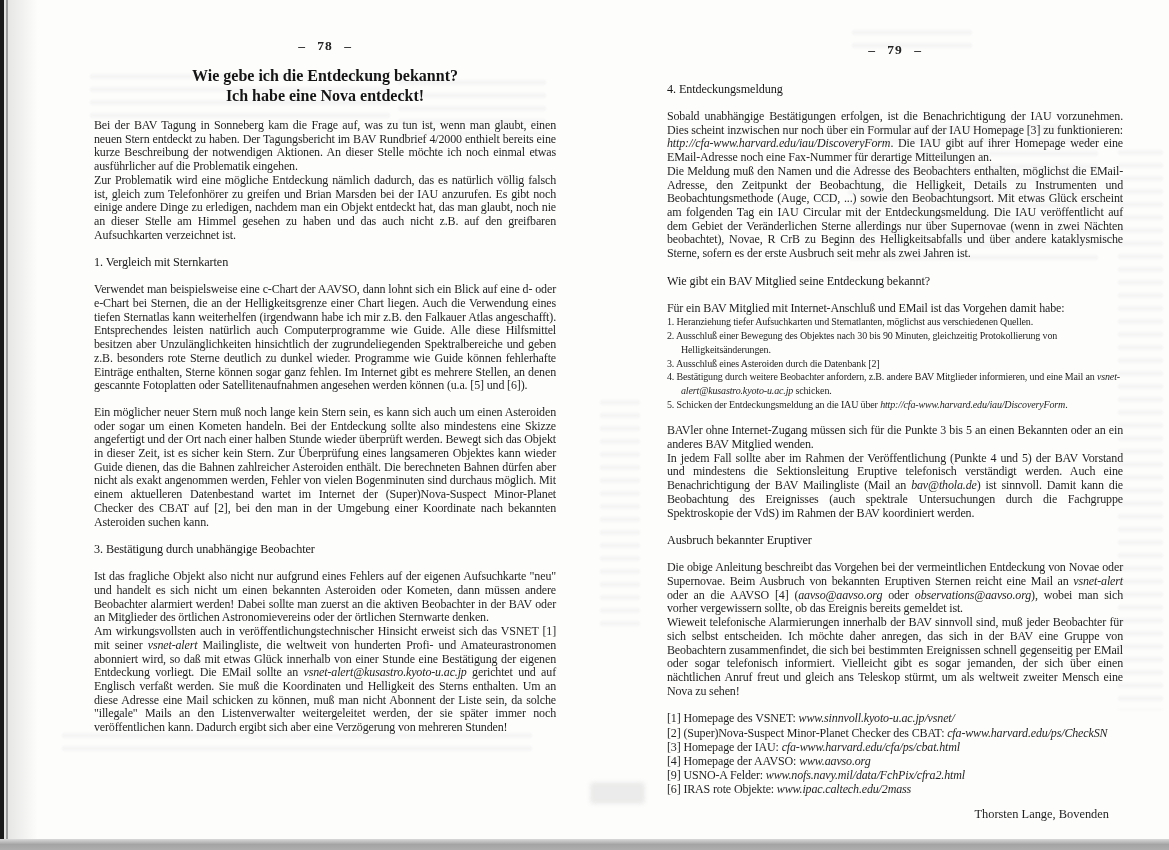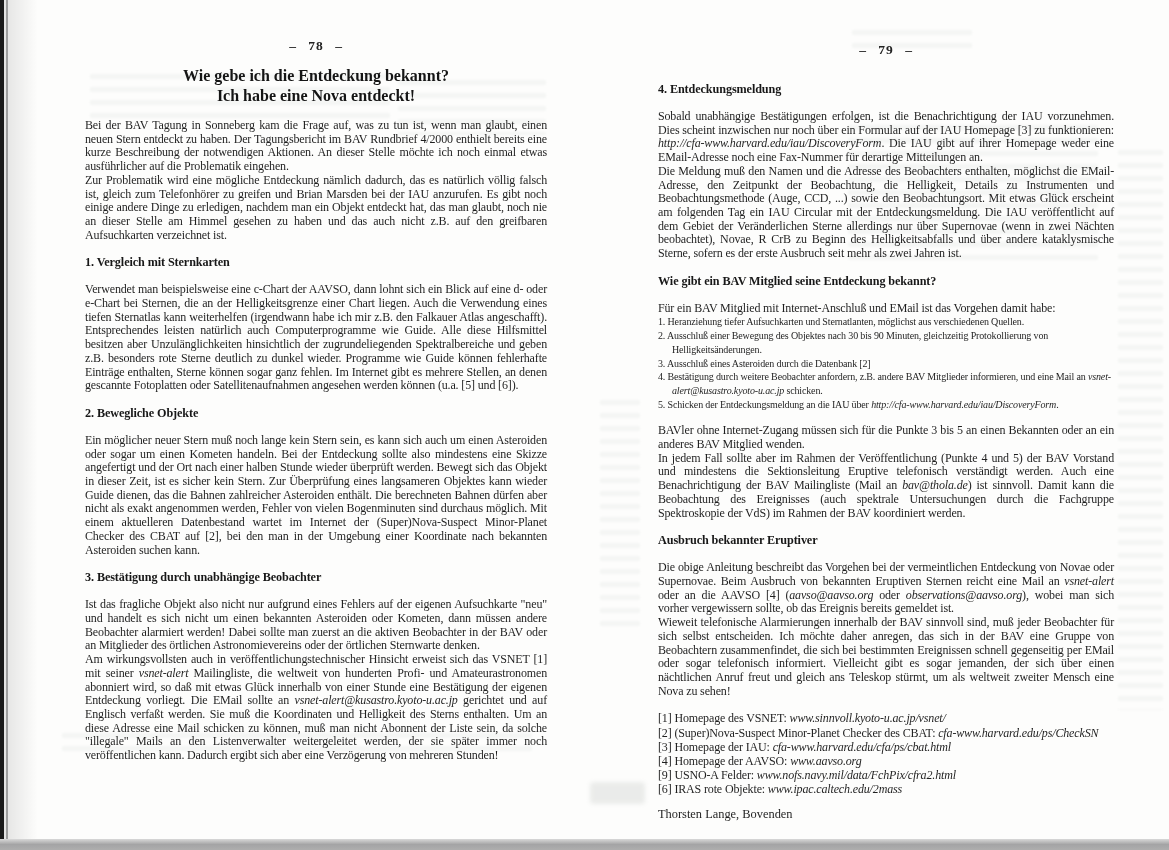--- a/index.html
+++ b/index.html
@@ -2,51 +2,51 @@
 <html><head>
 <meta charset="utf-8">
 <style>
   html,body{margin:0;padding:0;}
   body{
     width:1169px;height:850px;position:relative;overflow:hidden;
     background:#fdfdfc;
     font-family:"Liberation Serif","DejaVu Serif",serif;
     color:#1f1f1f;
   }
-  .page{position:absolute;top:0;}
+  .page{position:absolute;top:0;margin-left:9px;}
   .page-left{left:85px;top:38px;width:462px;}
   .page-right{left:658px;top:42px;width:456px;}
   .pnum{
     text-align:center;font-size:13.5px;font-weight:600;
     letter-spacing:1px;word-spacing:7px;color:#232323;
   }
   .title{
     text-align:center;font-weight:bold;font-size:16px;line-height:20px;
     margin-top:12px;color:#151515;
   }
   p{margin:0;}
   .body{
     font-size:12px;line-height:13.7px;letter-spacing:-0.15px;
     text-align:justify;
   }
   .head{
-    font-size:12.2px;font-weight:bold;letter-spacing:-0.1px;color:#181818;
+    font-size:12.2px;font-weight:normal;letter-spacing:-0.1px;color:#181818;
   }
   .mt{margin-top:13px;}
   .mt2{margin-top:24px;}
   .it{font-style:italic;}
   .step{
     font-size:10px;line-height:13.7px;letter-spacing:-0.15px;
     text-align:left;padding-left:14px;text-indent:-14px;
   }
   .ref{
     font-size:12px;line-height:14.2px;letter-spacing:-0.15px;text-align:left;
   }
   .sig{
-    font-size:12.4px;padding-right:14px;margin-top:10px;
+    font-size:12.4px;text-align:right;padding-right:14px;margin-top:10px;
   }
   
   .spine-black{position:absolute;left:0;top:0;width:4px;height:100%;background:#1a1a1a;}
   .spine-line{position:absolute;left:6px;top:0;width:2px;height:100%;background:rgba(110,110,110,.55);}
   .spine-shadow{position:absolute;left:4px;top:0;width:34px;height:100%;
     background:linear-gradient(90deg,rgba(0,0,0,.10),rgba(0,0,0,0));}
   .bottom-bar{position:absolute;left:0;bottom:0;width:100%;height:11px;
     background:linear-gradient(180deg,#d9d9d9 0%,#a4a4a5 50%,#aeaeae 100%);}
   .bleed{
     position:absolute;opacity:.08;filter:blur(1.2px);pointer-events:none;
@@ -79,21 +79,20 @@
   <div class="title">
     <div>Wie gebe ich die Entdeckung bekannt?</div>
     <div>Ich habe eine Nova entdeckt!</div>
   </div>
   <p class="body mt"><span>Bei der BAV Tagung in Sonneberg kam die Frage auf, was zu tun ist, wenn man glaubt, einen neuen Stern entdeckt zu haben. Der Tagungsbericht im BAV Rundbrief 4/2000 enthielt bereits eine kurze Beschreibung der notwendigen Aktionen. An dieser Stelle möchte ich noch einmal etwas ausführlicher auf die Problematik eingehen.</span></p>
   <p class="body"><span>Zur Problematik wird eine mögliche Entdeckung nämlich dadurch, das es natürlich völlig falsch ist, gleich zum Telefonhörer zu greifen und Brian Marsden bei der IAU anzurufen. Es gibt noch einige andere Dinge zu erledigen, nachdem man ein Objekt entdeckt hat, das man glaubt, noch nie an dieser Stelle am Himmel gesehen zu haben und das auch nicht z.B. auf den greifbaren Aufsuchkarten verzeichnet ist.</span></p>
 
   <p class="head mt">1. Vergleich mit Sternkarten</p>
   <p class="body mt"><span>Verwendet man beispielsweise eine c-Chart der AAVSO, dann lohnt sich ein Blick auf eine d- oder e-Chart bei Sternen, die an der Helligkeitsgrenze einer Chart liegen. Auch die Verwendung eines tiefen Sternatlas kann weiterhelfen (irgendwann habe ich mir z.B. den Falkauer Atlas angeschafft). Entsprechendes leisten natürlich auch Computerprogramme wie Guide. Alle diese Hilfsmittel besitzen aber Unzulänglichkeiten hinsichtlich der zugrundeliegenden Spektralbereiche und geben z.B. besonders rote Sterne deutlich zu dunkel wieder. Programme wie Guide können fehlerhafte Einträge enthalten, Sterne können sogar ganz fehlen. Im Internet gibt es mehrere Stellen, an denen gescannte Fotoplatten oder Satellitenaufnahmen angesehen werden können (u.a. [5] und [6]).</span></p>
 
-  <p class="head mt">2. Bewegliche Objekte</p>
   <p class="body mt"><span>Ein möglicher neuer Stern muß noch lange kein Stern sein, es kann sich auch um einen Asteroiden oder sogar um einen Kometen handeln. Bei der Entdeckung sollte also mindestens eine Skizze angefertigt und der Ort nach einer halben Stunde wieder überprüft werden. Bewegt sich das Objekt in dieser Zeit, ist es sicher kein Stern. Zur Überprüfung eines langsameren Objektes kann wieder Guide dienen, das die Bahnen zahlreicher Asteroiden enthält. Die berechneten Bahnen dürfen aber nicht als exakt angenommen werden, Fehler von vielen Bogenminuten sind durchaus möglich. Mit einem aktuelleren Datenbestand wartet im Internet der (Super)Nova-Suspect Minor-Planet Checker des CBAT auf [2], bei den man in der Umgebung einer Koordinate nach bekannten Asteroiden suchen kann.</span></p>
 
   <p class="head mt">3. Bestätigung durch unabhängige Beobachter</p>
   <p class="body mt"><span>Ist das fragliche Objekt also nicht nur aufgrund eines Fehlers auf der eigenen Aufsuchkarte "neu" und handelt es sich nicht um einen bekannten Asteroiden oder Kometen, dann müssen andere Beobachter alarmiert werden! Dabei sollte man zuerst an die aktiven Beobachter in der BAV oder an Mitglieder des örtlichen Astronomievereins oder der örtlichen Sternwarte denken.</span></p>
   <p class="body"><span>Am wirkungsvollsten auch in veröffentlichungstechnischer Hinsicht erweist sich das VSNET [1] mit seiner </span><span class="it">vsnet-alert</span><span> Mailingliste, die weltweit von hunderten Profi- und Amateurastronomen abonniert wird, so daß mit etwas Glück innerhalb von einer Stunde eine Bestätigung der eigenen Entdeckung vorliegt. Die EMail sollte an </span><span class="it">vsnet-alert@kusastro.kyoto-u.ac.jp</span><span> gerichtet und auf Englisch verfaßt werden. Sie muß die Koordinaten und Helligkeit des Sterns enthalten. Um an diese Adresse eine Mail schicken zu können, muß man nicht Abonnent der Liste sein, da solche "illegale" Mails an den Listenverwalter weitergeleitet werden, der sie später immer noch veröffentlichen kann. Dadurch ergibt sich aber eine Verzögerung von mehreren Stunden!</span></p>
 </div>
 
 <div class="page page-right">
   <div class="pnum">– 79 –</div>
 

